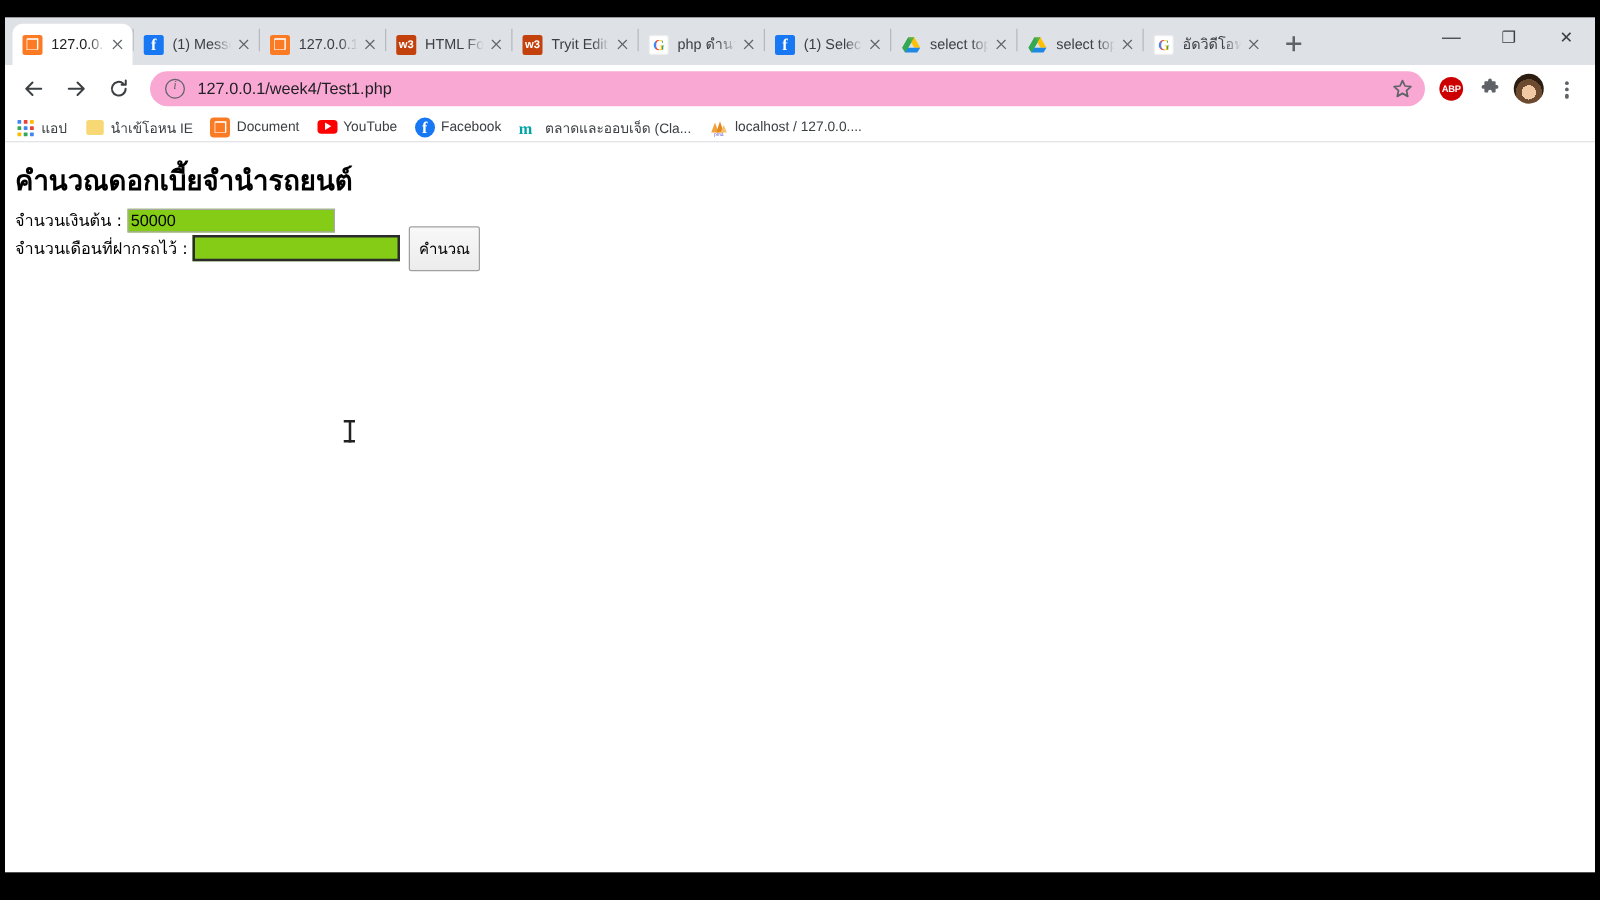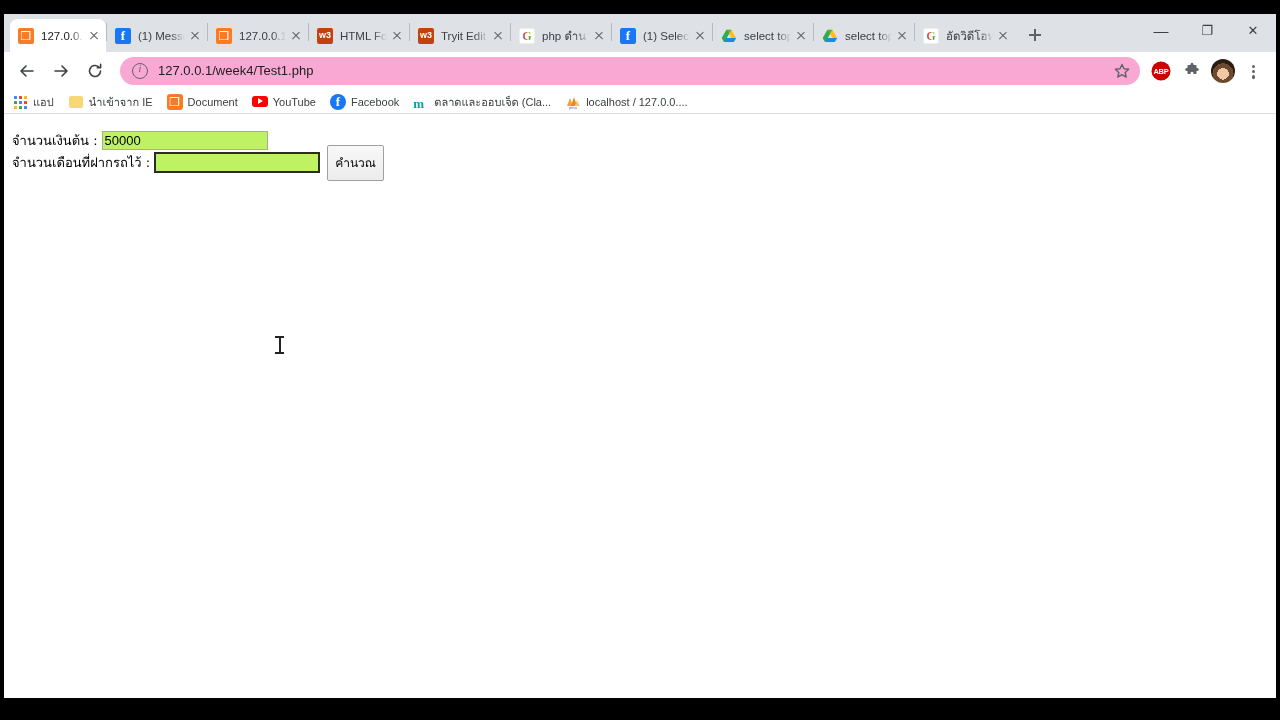--- a/index.html
+++ b/index.html
@@ -190,21 +190,21 @@
   .row { display:flex; align-items:center; margin-bottom:1px; height:21px; }
   .row .lbl {
     font-size:13px; color:#000;
     font-family:"DejaVu Sans", "Liberation Sans", sans-serif;
     white-space:nowrap;
   }
   .row input[type=text] {
     font-family:"Liberation Sans", sans-serif;
     font-size:13px; color:#000;
     height:19px; padding:1px 2px;
-    border:1px solid #a9a9a9; background:#bef264;
+    border:1px solid #a9a9a9; background:#84cc16;
     outline:none;
   }
   .row input.focused {
     border:2px solid #2b2b2b;
     height:21px;
   }
   .pct { font-size:13px; color:#000; margin-left:1px; }
   .calc-btn {
     font-family:"DejaVu Sans", "Liberation Sans", sans-serif;
     font-size:12px; color:#000;
@@ -399,21 +399,21 @@
               <i style="background: rgb(52, 168, 83);"></i>
               <i style="background: rgb(66, 133, 244);"></i>
             </div>
           </div>
           <div class="bm-label">แอป</div>
         </div>
         <div class="bm">
           <div class="bm-ico">
             <div class="folder-ico"></div>
           </div>
-          <div class="bm-label">นำเข้าจาก IE</div>
+          <div class="bm-label">นำเข้โอหน IE</div>
         </div>
         <div class="bm">
           <div class="bm-ico" style="background: rgb(251, 122, 36); border-radius: 3px; display: flex; align-items: center; justify-content: center;">
             <span style="color:#fff;font-size:12px;font-weight:bold;line-height:1;font-family:'DejaVu Sans',sans-serif">❒</span>
           </div>
           <div class="bm-label">Document</div>
         </div>
         <div class="bm">
           <div class="bm-ico">
             <div class="yt-ico"></div>
@@ -436,20 +436,21 @@
               <path d="M6 12L9 3l3 9z" fill="#e8871e"></path>
               <path d="M9.5 12L12 6l2.5 6z" fill="#f5c26b"></path>
               <text x="8" y="15" font-size="4" text-anchor="middle" fill="#6a5acd" font-family="Liberation Sans">pma</text>
             </svg></div>
           <div class="bm-label">localhost / 127.0.0....</div>
         </div>
       </div>
 
     <div class="page">
       <div class="page-inner">
+        <h1 class="title">คำนวณดอกเบี้ยจำนำรถยนต์</h1>
         <div class="form" id="form-container">
             <div class="row">
               <span class="lbl">จำนวนเงินต้น :</span>
               <input type="text" placeholder="" value="50000" style="width: 166px; margin-left: 4px;">
             </div>
             <div class="row">
               <span class="lbl">จำนวนเดือนที่ฝากรถไว้ :</span>
               <input type="text" placeholder="" class="focused" value="" style="width: 166px; margin-left: 4px;">
               <button class="calc-btn">คำนวณ</button>
             </div>

